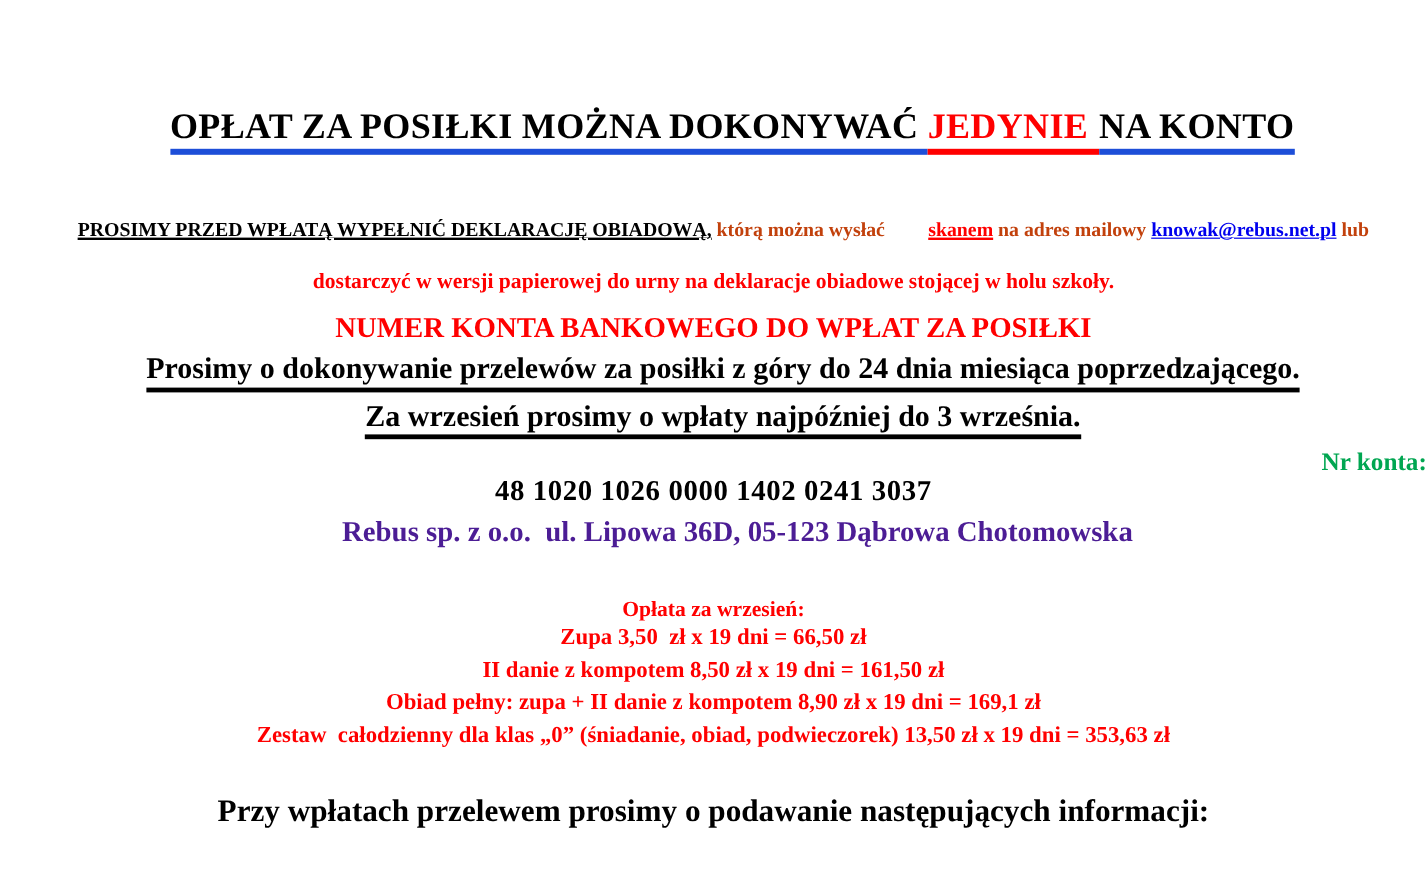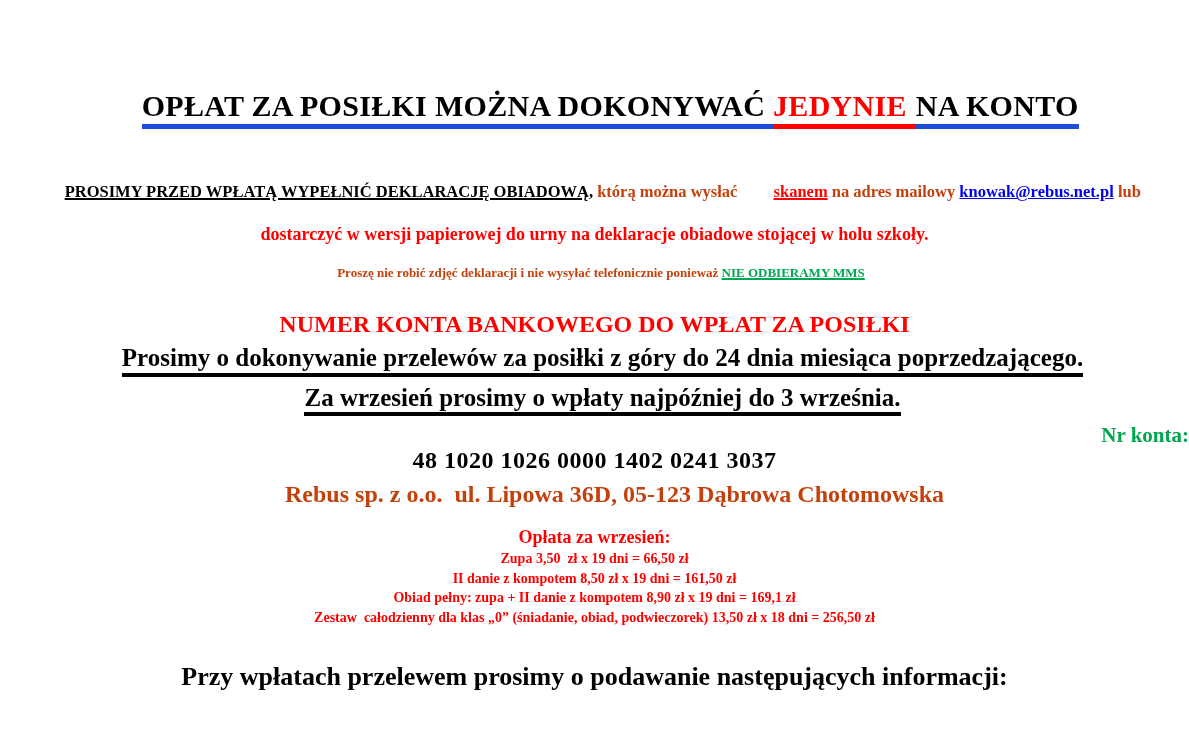--- a/index.html
+++ b/index.html
@@ -29,65 +29,62 @@
   .decl-line2 { font-size: 18px; color: #FF0000; margin-top: 3px; line-height: 1.2; }
   .decl-line3 { font-size: 13px; color: #FF0000; margin-top: 3px; line-height: 1.2; }
   .green-u { color: #00A651; text-decoration: underline; text-decoration-thickness: 2px; }
 
   
   .acct-heading { font-size: 24px; color: #FF0000; margin-top: 15px; line-height: 1.1; }
   .rule { font-size: 25px; color: #000; margin-top: 7px; line-height: 1.1; padding-left: 16px; }
   .rule .u { display: inline-block; padding-bottom: 1px; border-bottom: 4px solid #000; }
   .acct-label { font-size: 21px; color: #00A651; margin-top: 8px; line-height: 1.1; text-align: right; }
   .acct-number { font-size: 24px; color: #000; margin-top: 0; line-height: 1.1; letter-spacing: 0.5px; }
-  .company { font-size: 24px; color: #c2410c; margin-top: 7px; line-height: 1.1; padding-left: 40px; }
+  .company { font-size: 24px; color: #4c1d95; margin-top: 7px; line-height: 1.1; padding-left: 40px; }
 
   
-  .pricing { margin-top: 20px; }
+  .pricing { margin-top: 40px; }
   .pricing-heading { font-size: 18px; color: #FF0000; line-height: 1.2; }
-  .pricing-item { font-size: 14px; color: #FF0000; line-height: 1.42; }
+  .pricing-item { font-size: 19px; color: #FF0000; line-height: 1.42; }
 
   
   .footer { margin-top: 33px; }
   .footer-heading { font-size: 26px; color: #000; line-height: 1.2; }
 </style>
 </head>
 <body>
 
 <div class="doc">
 
   <div class="title-line prewrap">
     <span class="seg">OPŁAT ZA POSIŁKI MOŻNA DOKONYWAĆ </span><span class="seg seg-red">JEDYNIE</span><span class="seg">NA KONTO</span>
   </div>
 
   <div class="decl-line1 prewrap">
     <span class="decl-black">PROSIMY PRZED WPŁATĄ WYPEŁNIĆ DEKLARACJĘ OBIADOWĄ,</span><span class="red"> którą można wysłać </span><span class="red-u">skanem</span><span class="red"> na adres mailowy </span><a href="#" class="email-link">knowak@rebus.net.pl</a><span class="red"> lub</span>
   </div>
   <div class="decl-line2">dostarczyć w wersji papierowej do urny na deklaracje obiadowe stojącej w holu szkoły.</div>
-  <div class="decl-line3 prewrap">
-    <span class="red">Proszę nie robić zdjęć deklaracji i nie wysyłać telefonicznie ponieważ </span><span class="green-u">NIE ODBIERAMY MMS</span>
-  </div>
 
   <div class="acct-heading">NUMER KONTA BANKOWEGO DO WPŁAT ZA POSIŁKI</div>
   <div class="rule">
     <span class="u">Prosimy o dokonywanie przelewów za posiłki z góry do 24 dnia miesiąca poprzedzającego.</span>
   </div>
   <div class="rule">
     <span class="u">Za wrzesień prosimy o wpłaty najpóźniej do 3 września.</span>
   </div>
   <div class="acct-label">Nr konta:</div>
   <div class="acct-number">48 1020 1026 0000 1402 0241 3037</div>
   <div class="company prewrap">Rebus sp. z o.o.  ul. Lipowa 36D, 05-123 Dąbrowa Chotomowska</div>
 
   <div class="pricing">
     <div class="pricing-heading">Opłata za wrzesień:</div>
     <div class="pricing-item prewrap">Zupa 3,50  zł x 19 dni = 66,50 zł</div>
     <div class="pricing-item prewrap">II danie z kompotem 8,50 zł x 19 dni = 161,50 zł</div>
     <div class="pricing-item prewrap">Obiad pełny: zupa + II danie z kompotem 8,90 zł x 19 dni = 169,1 zł</div>
-    <div class="pricing-item prewrap">Zestaw  całodzienny dla klas „0” (śniadanie, obiad, podwieczorek) 13,50 zł x 18 dni = 256,50 zł</div>
+    <div class="pricing-item prewrap">Zestaw  całodzienny dla klas „0” (śniadanie, obiad, podwieczorek) 13,50 zł x 19 dni = 353,63 zł</div>
   </div>
 
   <div class="footer">
     <div class="footer-heading">Przy wpłatach przelewem prosimy o podawanie następujących informacji:</div>
 
   </div>
 
 </div>
 
 </body></html>

